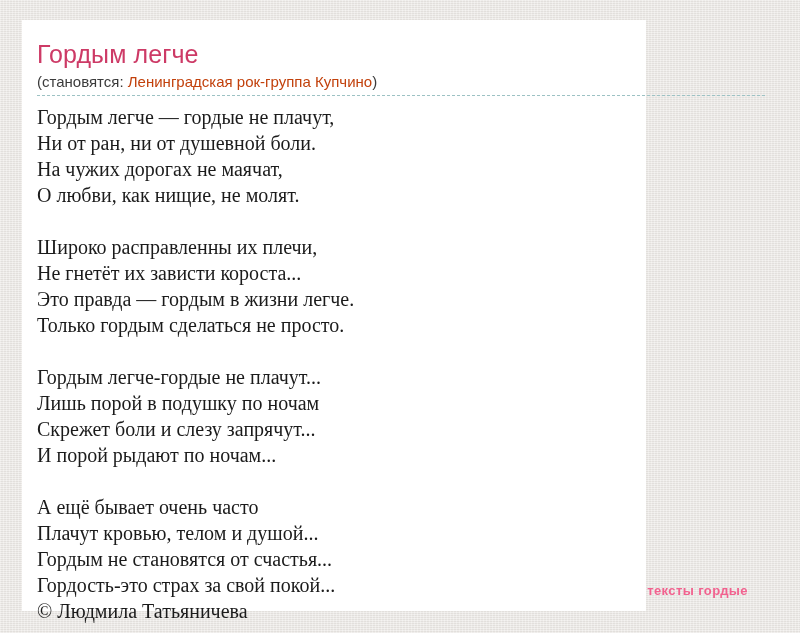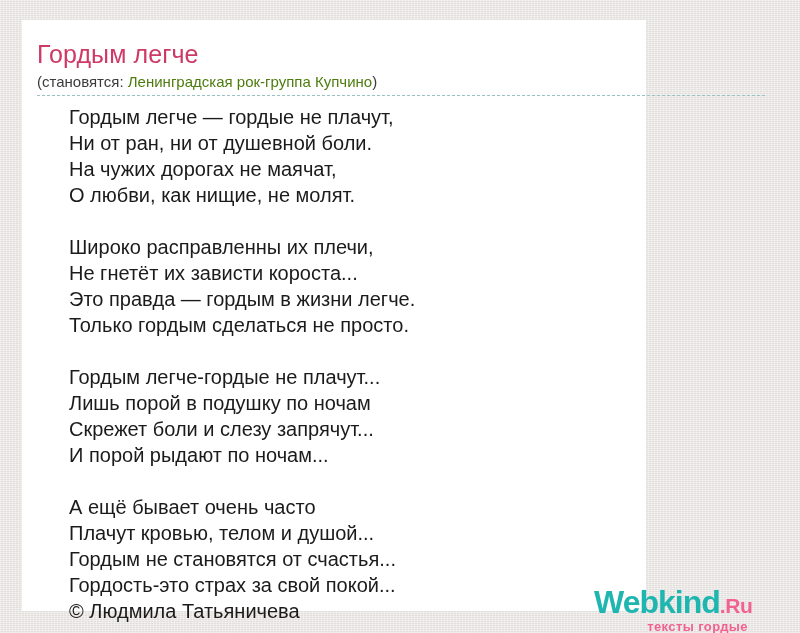--- a/index.html
+++ b/index.html
@@ -59,35 +59,34 @@
     font-size: 15px;
     color: #3b3b3b;
     line-height: 20px;
     margin-top: 3px;
     padding-bottom: 3px;
     border-bottom: 1px dashed #9dc2c4;
     white-space: nowrap;
   }
 
   #artist-link {
-    color: #4d7c0f;
+    color: #c2410c;
     text-decoration: none;
   }
 
   #lyrics-body {
     position: absolute;
     left: 15px;
     top: 84px;
     width: 720px;
-    font-family: Liberation Sans, sans-serif;
+    font-family: Liberation Serif, serif;
     font-size: 20px;
     line-height: 26px;
     color: #1b1b1b;
     white-space: pre-wrap;
-    margin-left: 32px;
   }
 
   #site-logo {
     position: absolute;
     left: 572px;
     top: 566px;
     width: 180px;
     height: 44px;
   }
 
@@ -146,17 +145,16 @@
 Скрежет боли и слезу запрячут...
 И порой рыдают по ночам...
 
 А ещё бывает очень часто
 Плачут кровью, телом и душой...
 Гордым не становятся от счастья...
 Гордость-это страх за свой покой...
 © Людмила Татьяничева</div>
 
   <div id="site-logo">
-    <div id="logo-wordmark"><span class="logo-web">Web</span><span class="logo-kind">kind</span><span class="logo-dotru">.Ru</span></div>
     <div id="logo-tagline">тексты гордые</div>
   </div>
 
 </div>
 
 </body></html>

